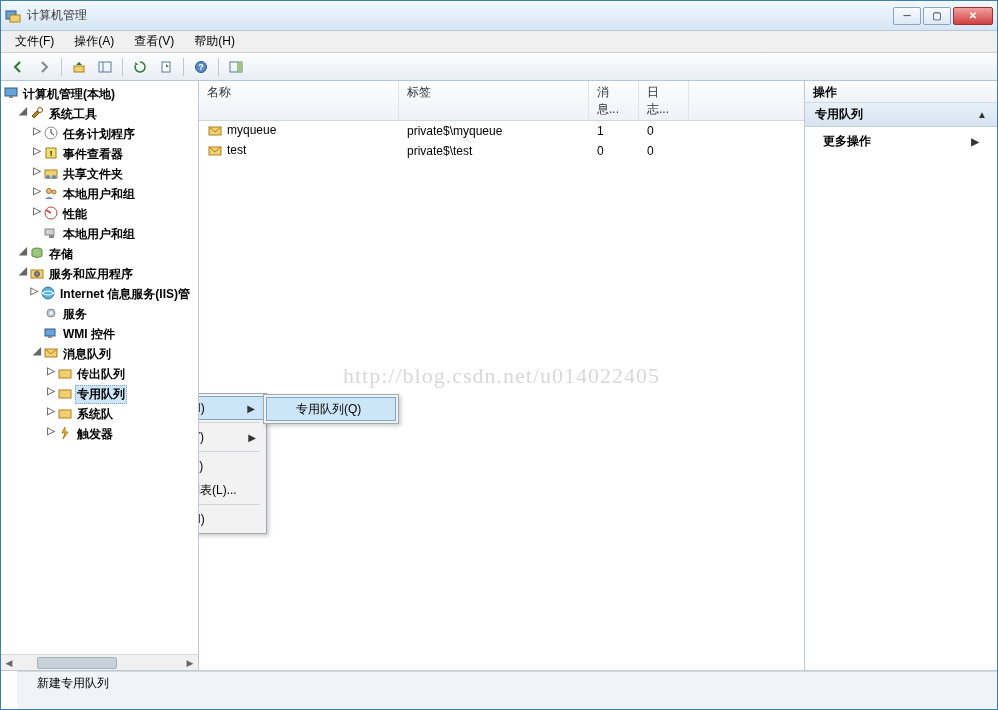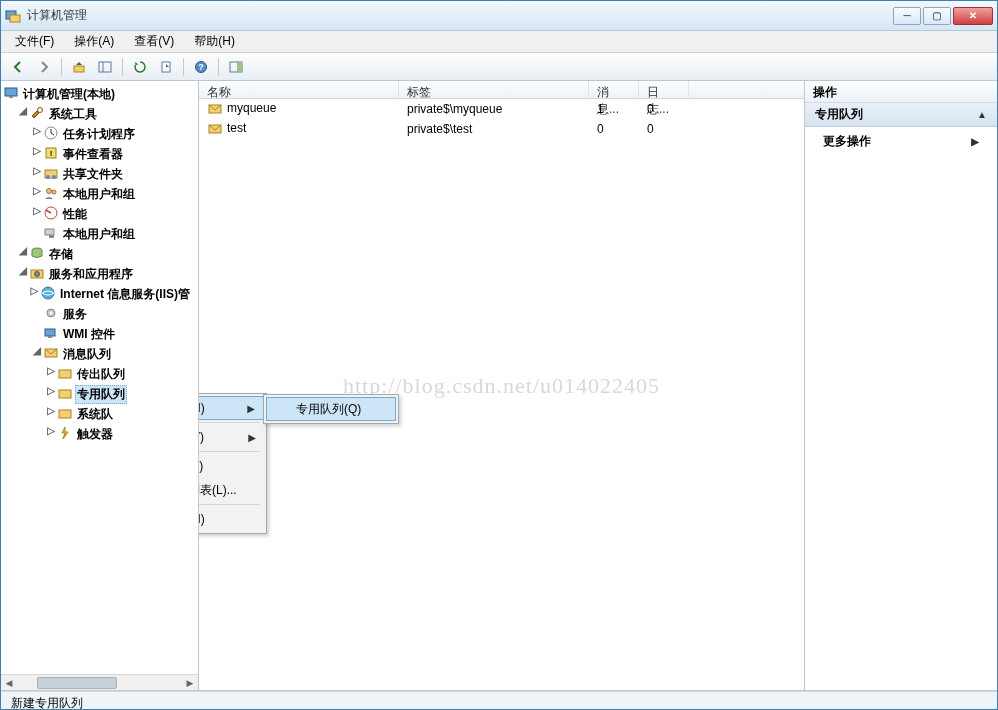--- a/index.html
+++ b/index.html
@@ -33,21 +33,21 @@
 .tree { padding: 4px 2px; }
 .tree-row { display: flex; align-items: flex-start; height: 20px; white-space: nowrap; cursor: default; padding-right: 4px; font-weight: bold; }
 .tw { display: inline-block; width: 12px; text-align: center; color: #666; font-size: 10px; cursor: default; }
 .tree-icon { width: 16px; height: 16px; display: inline-flex; align-items: center; justify-content: center; margin-right: 2px; }
 .tree-label { padding: 1px 2px; }
 .tree-label.sel { background: #cde6f7; border: 1px dotted #7aa7c7; padding: 0 1px; }
 .ind { display: inline-block; }
 .i1{width:14px}.i2{width:28px}.i3{width:42px}
 
 
-.list-header { height: 18px; background: linear-gradient(#fdfdfd,#eef2f7); border-bottom: 1px solid #d0d8e0; display: flex; }
+.list-header { height: 40px; background: linear-gradient(#fdfdfd,#eef2f7); border-bottom: 1px solid #d0d8e0; display: flex; }
 .col { border-right: 1px solid #e0e4ea; padding: 3px 8px; color: #333; }
 .c-name{width:200px}.c-tag{width:190px}.c-msg{width:50px}.c-log{width:50px}
 .list-row { display: flex; height: 20px; align-items: center; }
 .cell { padding: 2px 8px; }
 .row-icon { width: 16px; height: 16px; display: inline-flex; align-items: center; justify-content: center; margin-right: 4px; vertical-align: middle; }
 
 
 .actions-header { height: 22px; background: linear-gradient(#fdfdfd,#eef2f7); border-bottom: 1px solid #d0d8e0; padding: 3px 8px; }
 .actions-section { background: linear-gradient(#e8f0f8,#d6e4f0); padding: 3px 10px; border-bottom: 1px solid #c0d0e0; display: flex; justify-content: space-between; align-items: center; }
 .actions-link { padding: 6px 18px; cursor: default; display: flex; justify-content: space-between; align-items: center; }
@@ -55,21 +55,21 @@
 
 
 .ctx-menu { position: absolute; background: #f2f2f2; border: 1px solid #a0a8b0; box-shadow: 2px 2px 4px rgba(0,0,0,.2); padding: 2px; z-index: 100; }
 .ctx-item { height: 24px; display: flex; align-items: center; padding: 0 24px 0 30px; cursor: default; position: relative; min-width: 130px; }
 .ctx-item.hov { background: #cde6f7; border: 1px solid #7aa7c7; padding: 0 23px 0 29px; }
 .ctx-sep { height: 1px; background: #d0d4d8; margin: 2px 4px 2px 28px; }
 .ctx-arrow { position: absolute; right: 8px; font-size: 10px; color: #333; }
 .submenu { position: absolute; left: 100%; top: -3px; }
 
 
-.statusbar { height: 18px; background: #f0f4f8; padding: 3px 10px; border-top: 1px solid #d0d8e0; }
+.statusbar { height: 38px; background: #f0f4f8; padding: 3px 20px; border-top: 1px solid #d0d8e0; margin-left: 16px; }
 
 
 .hscroll { position: absolute; bottom: 0; left: 0; right: 0; height: 16px; background: #f0f0f0; border-top: 1px solid #d8d8d8; display: flex; align-items: center; }
 .hscroll .thumb { width: 80px; height: 12px; background: #c8d0d8; border: 1px solid #a8b0b8; border-radius: 2px; margin-left: 20px; }
 .hscroll .arr { width: 16px; height: 14px; display: flex; align-items: center; justify-content: center; color: #666; font-size: 9px; }
 
 .watermark { position: absolute; top: 50%; left: 50%; transform: translate(-50%,-50%); color: #d8d8d8; font-size: 22px; font-family: serif; letter-spacing: 1px; pointer-events: none; z-index: 1; }
 
 svg { display: block; }
 </style>

